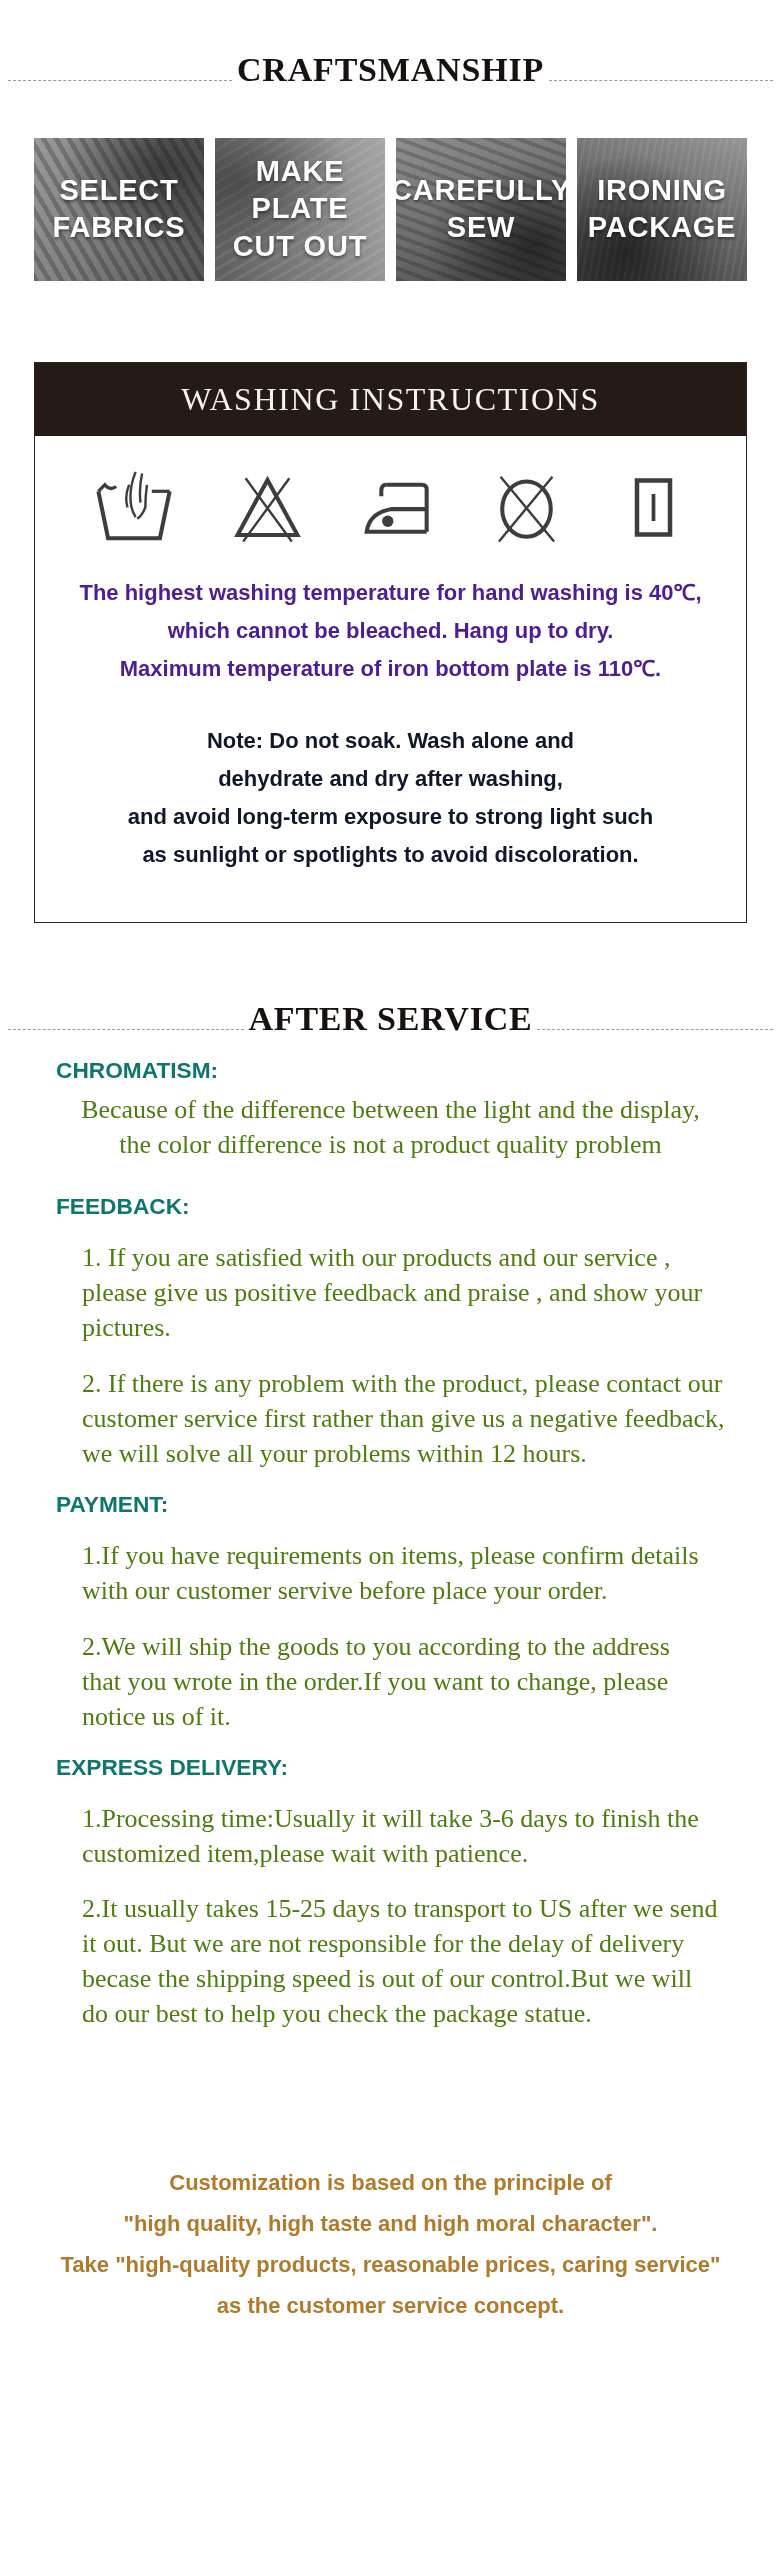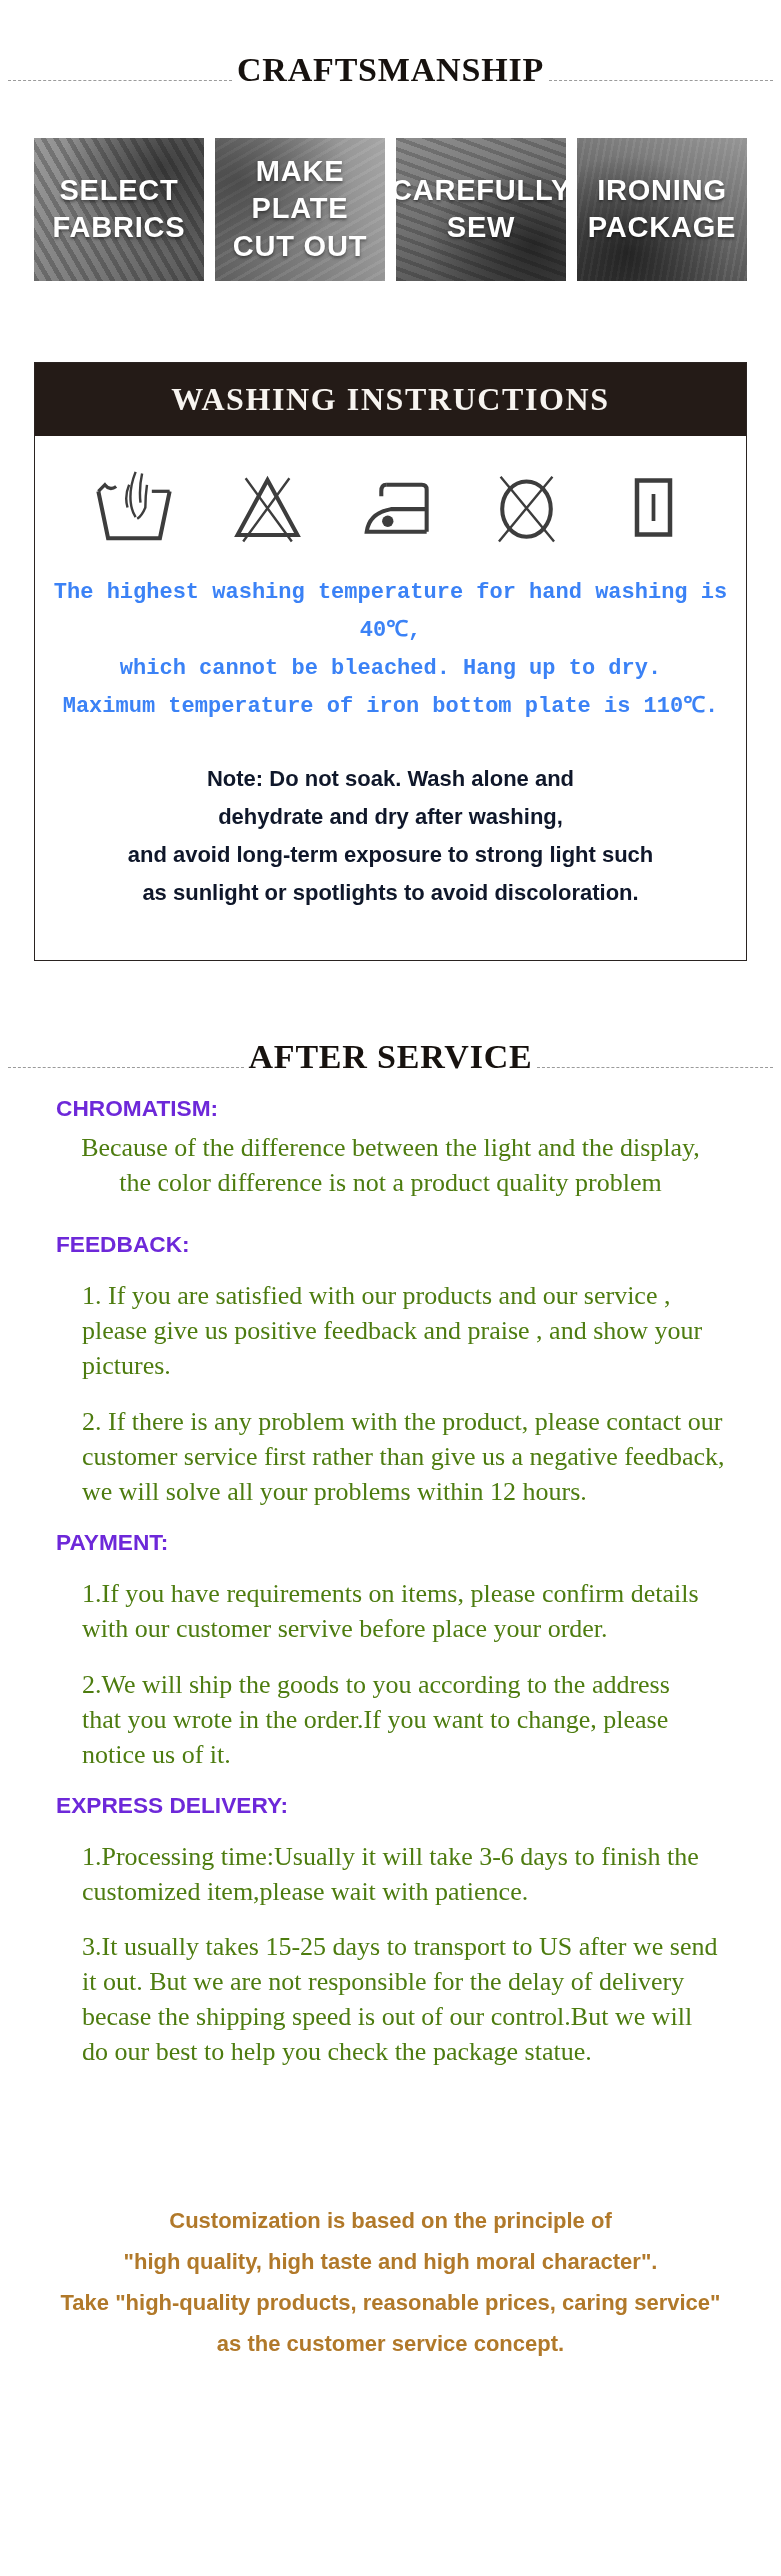--- a/index.html
+++ b/index.html
@@ -103,61 +103,60 @@
   .wash-header{
     height:73px;
     background:#241b17;
     display:flex;
     align-items:center;
     justify-content:center;
   }
   .wash-header h2{
     margin:0;
     font-family:"Liberation Serif", serif;
-    font-weight:700;
+    font-weight:400;
     font-size:32px;
     letter-spacing:1.6px;
     color:#f7f4f0;
   }
   .care-icons{
     margin:31px 55px 0 55px;
     display:flex;
     justify-content:space-between;
     align-items:center;
   }
   .care-icons svg{display:block;}
   .wash-main{
     margin-top:26.6px;
     text-align:center;
     font-weight:700;
     font-size:22px;
     line-height:38px;
-    color:#3b82f6;
+    color:#4c1d95;
     padding:0 14px;
-    font-family:Liberation Mono, monospace;
   }
   .wash-note{
     margin-top:34px;
     margin-bottom:48px;
     text-align:center;
     font-weight:700;
     font-size:22px;
     line-height:38px;
     color:#0f172a;
     padding:0 14px;
   }
 
   
   .after-header{margin-top:78px;}
   .section-label{
     margin:0;
     padding:31px 8px 0 56px;
     font-weight:700;
     font-size:22.7px;
-    color:#6d28d9;
+    color:#0f766e;
     letter-spacing:0;
   }
   .section-label.tight{padding-top:20.3px;}
   .serif-para{
     font-family:Liberation Serif, serif;
     font-size:26px;
     line-height:35px;
     color:#4d7c0f;
     margin-top:20.3px;
   }
@@ -281,21 +280,21 @@
   <h3 class="section-label tight">PAYMENT:</h3>
   <div class="serif-para para-left lines">1.If you have requirements on items, please confirm details
 with our customer servive before place your order.</div>
   <div class="serif-para para-left lines">2.We will ship the goods to you according to the address
 that you wrote in the order.If you want to change, please
 notice us of it.</div>
 
   <h3 class="section-label tight">EXPRESS DELIVERY:</h3>
   <div class="serif-para para-left lines">1.Processing time:Usually it will take 3-6 days to finish the
 customized item,please wait with patience.</div>
-  <div class="serif-para para-left lines">3.It usually takes 15-25 days to transport to US after we send
+  <div class="serif-para para-left lines">2.It usually takes 15-25 days to transport to US after we send
 it out. But we are not responsible for the delay of delivery
 becase the shipping speed is out of our control.But we will
 do our best to help you check the package statue.</div>
 
   <div class="footer-note lines">Customization is based on the principle of
 "high quality, high taste and high moral character".
 Take "high-quality products, reasonable prices, caring service"
 as the customer service concept.</div>
 
 </div>

